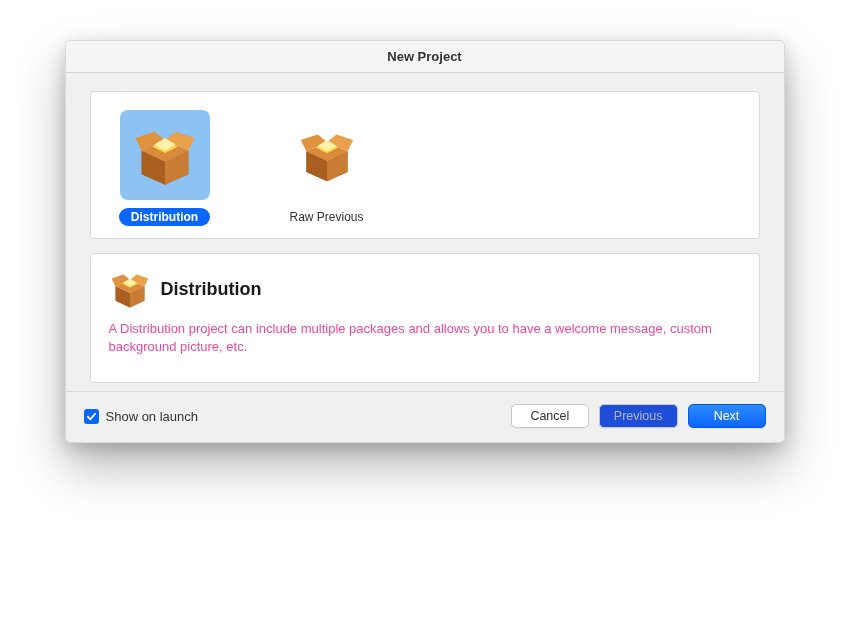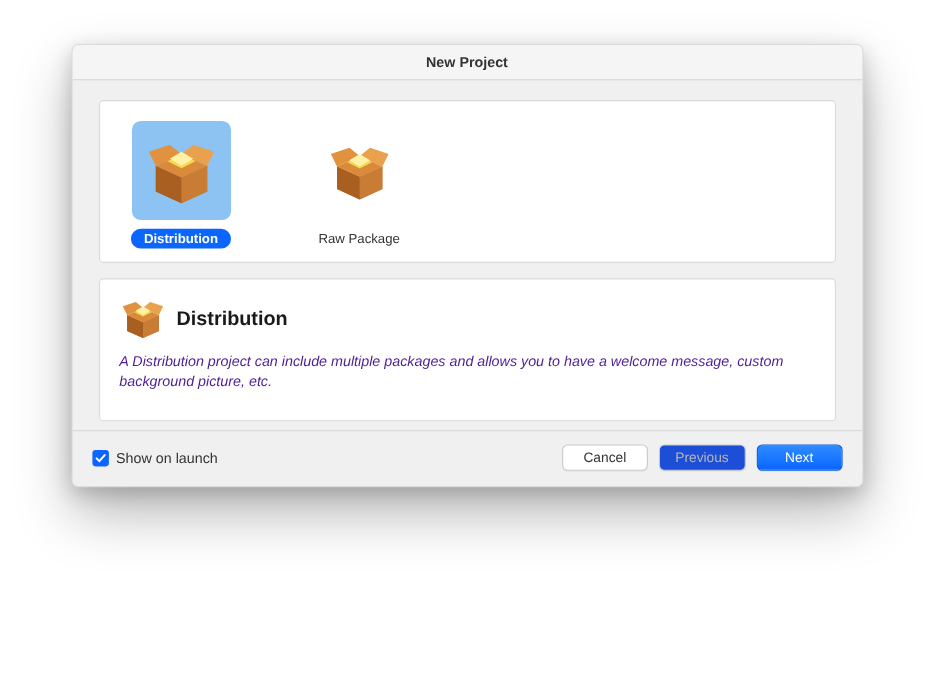--- a/index.html
+++ b/index.html
@@ -98,23 +98,22 @@
     gap: 10px;
     margin-bottom: 10px;
   }
   .detail-title {
     font-weight: 800;
     font-size: 18px;
     color: #1a1a1a;
   }
   .detail-desc {
     font-size: 13px;
-    color: #4c1d95;
+    color: #ec4899;
     line-height: 1.35;
-    font-style: italic;
   }
   .footer {
     border-top: 1px solid #d8d8d8;
     padding: 12px 18px 14px 18px;
     display: flex;
     align-items: center;
   }
   .chk-wrap {
     display: flex;
     align-items: flex-start;
@@ -199,21 +198,21 @@
           </div>
           <div class="template-label selected">Distribution</div>
         </div>
 
         <div class="template-item">
           <div class="icon-tile">
             <svg width="60" height="60">
                 <use href="#pkg-icon"></use>
               </svg>
           </div>
-          <div class="template-label">Raw Package</div>
+          <div class="template-label">Raw Previous</div>
         </div>
 
       </div>
 
       <div class="detail-box">
         <div class="detail-head">
           <svg width="42" height="42">
               <use href="#pkg-icon"></use>
             </svg>
           <span class="detail-title">Distribution</span>

